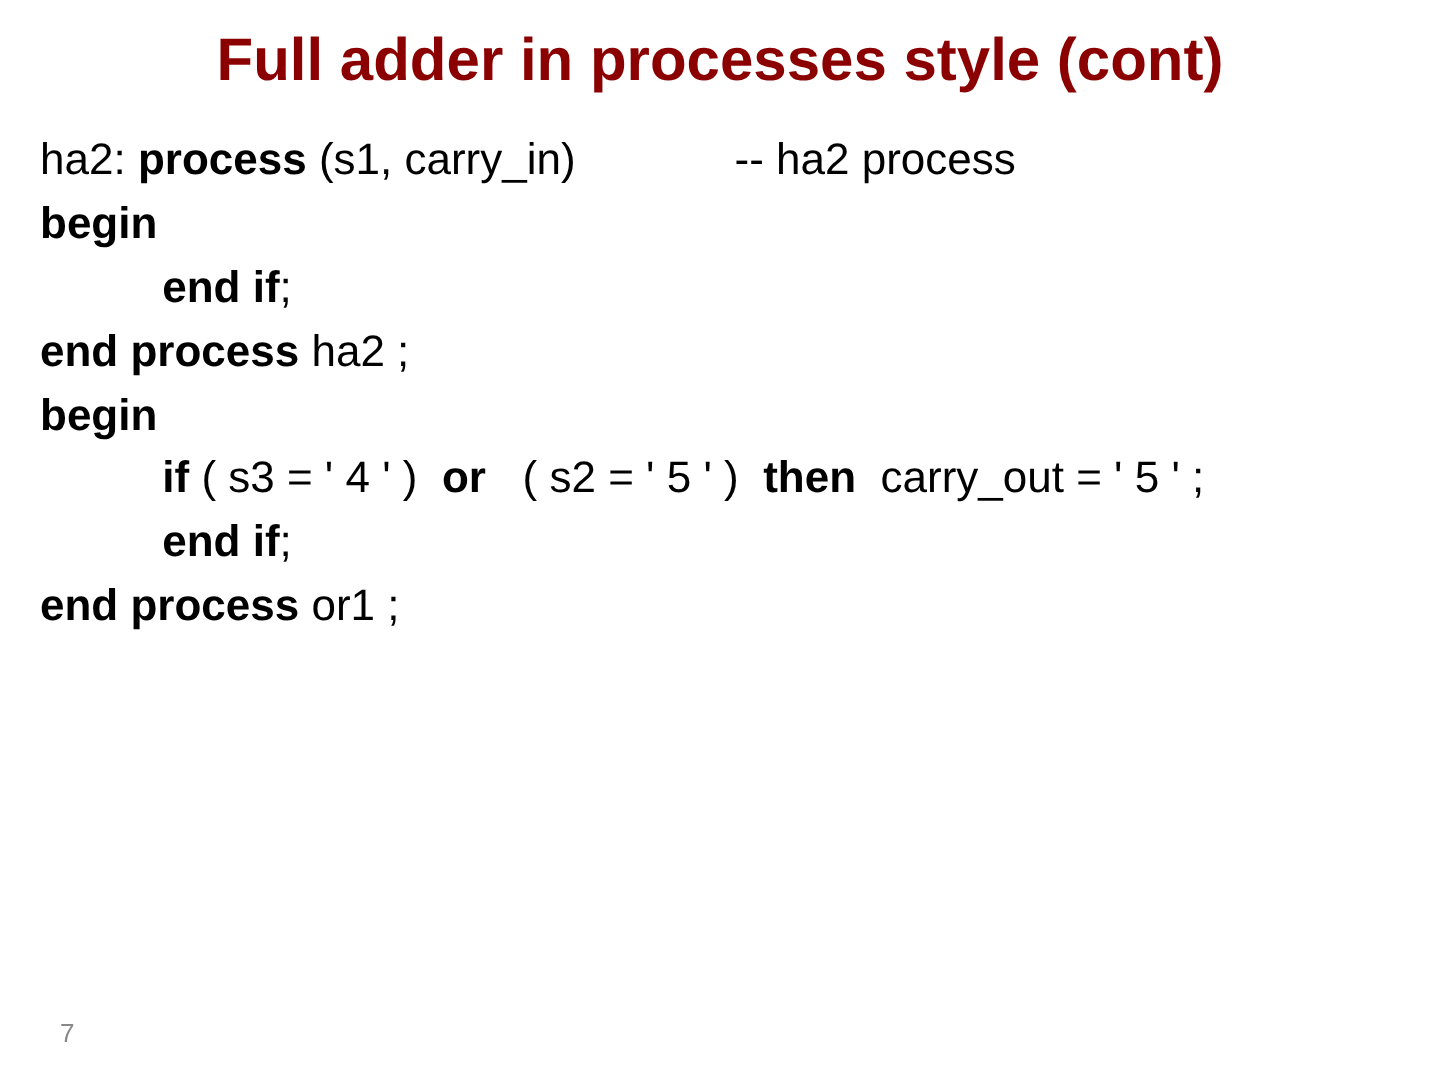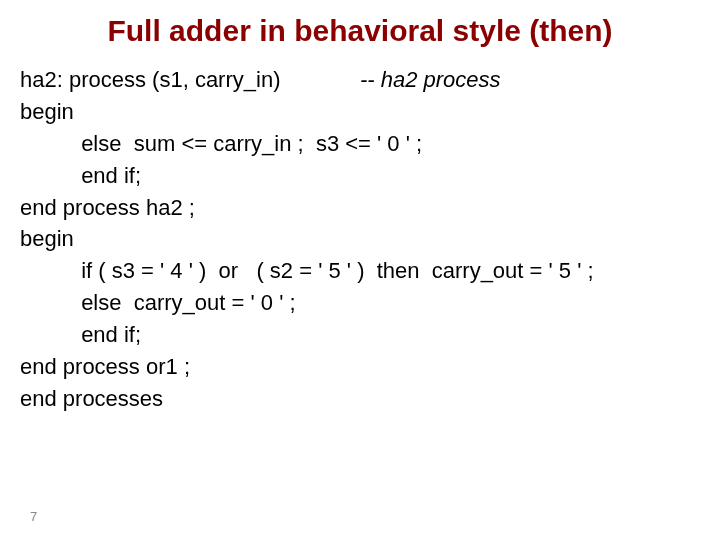--- a/index.html
+++ b/index.html
@@ -27,58 +27,55 @@
     white-space: nowrap;
   }
   .body {
     font-size: 22px;
     color: #000;
     line-height: 1.45;
   }
   .line {
     white-space: pre;
   }
-  .kw { font-weight: normal; }
-  .cmt { font-style: italic; }
+  .kw { font-weight: bold; }
+  .cmt { }
   .pagenum {
     position: absolute;
     left: 30px;
     bottom: 16px;
     font-size: 13px;
     color: #888;
   }
 </style>
 </head>
 <body>
 
 <div class="slide">
-  <div class="title">Full adder in behavioral style (then)</div>
+  <div class="title">Full adder in processes style (cont)</div>
 
   <div class="body">
 
     <div class="line"><span>ha2: </span><span class="kw">process</span><span> (s1, carry_in)             </span><span class="cmt">-- ha2 process</span></div>
 
     <div class="line"><span class="kw">begin</span></div>
 
 
-    <div class="line"><span>          </span><span class="kw">else</span><span>  sum &lt;= carry_in ;  s3 &lt;= ' 0 ' ;</span></div>
 
     <div class="line"><span>          </span><span class="kw">end if</span><span>;</span></div>
 
     <div class="line"><span class="kw">end process</span><span> ha2 ;</span></div>
 
 
     <div class="line"><span class="kw">begin</span></div>
 
     <div class="line"><span>          </span><span class="kw">if</span><span> ( s3 = ' 4 ' )  </span><span class="kw">or</span><span>   ( s2 = ' 5 ' )  </span><span class="kw">then</span><span>  carry_out = ' 5 ' ;</span></div>
 
-    <div class="line"><span>          </span><span class="kw">else</span><span>  carry_out = ' 0 ' ;</span></div>
 
     <div class="line"><span>          </span><span class="kw">end if</span><span>;</span></div>
 
     <div class="line"><span class="kw">end process</span><span> or1 ;</span></div>
 
-    <div class="line"><span class="kw">end processes</span></div>
 
   </div>
 
   <div class="pagenum">7</div>
 </div>
 
 </body></html>

